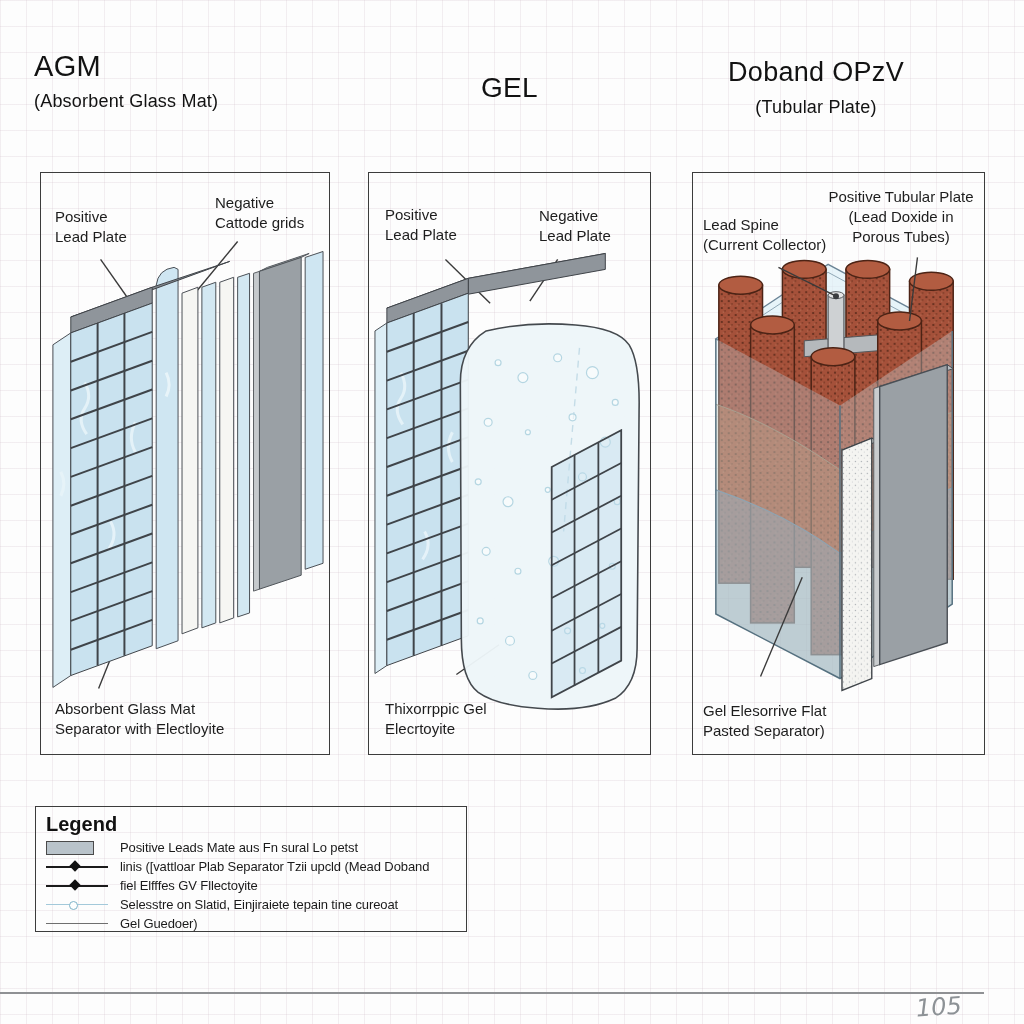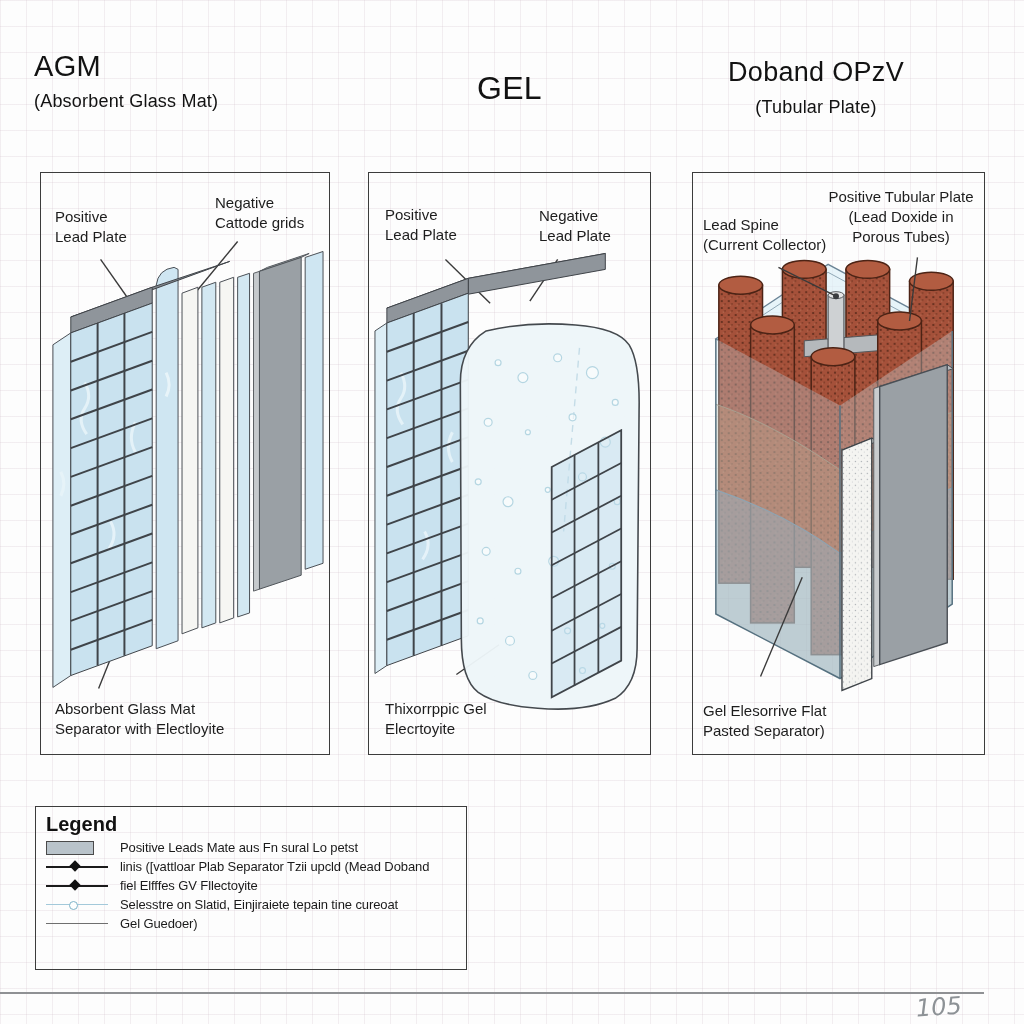--- a/index.html
+++ b/index.html
@@ -11,35 +11,35 @@
       linear-gradient(to bottom, rgba(205,185,198,0.22) 1px, transparent 1px);
     background-size:26px 26px;
     font-family:"Liberation Sans", sans-serif;
     color:#151515;
   }
   .title{position:absolute;color:#121212;}
   .t-big{font-size:29px;letter-spacing:.3px;line-height:36px;}
   .t-sub{font-size:18px;letter-spacing:.2px;line-height:34px;}
   #title-agm{left:34px;top:48px;}
   #title-gel{left:368px;top:70px;width:283px;text-align:center;}
-  #title-gel .t-big{font-size:32px;}
+  #title-gel .t-big{font-size:28px;}
   #title-opzv{left:686px;top:54px;width:260px;text-align:center;}
   #title-opzv .t-big{font-size:27px;}
 
   .panel{position:absolute;top:172px;height:583px;border:1.6px solid #3c3c3c;box-sizing:border-box;}
   #panel-agm{left:40px;width:290px;}
   #panel-gel{left:368px;width:283px;}
   #panel-opzv{left:692px;width:293px;}
   .diagram{position:absolute;left:0;top:0;width:100%;height:100%;}
 
   .lbl{position:absolute;font-size:15px;line-height:20px;color:#1d1d1d;}
   .pre{white-space:pre-line;}
   .ctr{text-align:center;}
 
-  .legend{position:absolute;left:35px;top:806px;width:432px;height:164px;border:1.6px solid #3c3c3c;
+  .legend{position:absolute;left:35px;top:806px;width:432px;height:126px;border:1.6px solid #3c3c3c;
     box-sizing:border-box;padding:5px 8px 4px 10px;}
   .legend-title{font-size:20px;font-weight:bold;color:#111;line-height:24px;margin-bottom:2px;}
   .lrow{display:flex;align-items:center;height:19px;gap:8px;overflow:hidden;}
   .marker{position:relative;width:66px;height:15px;flex:none;}
   .swatch{position:absolute;left:0;top:1px;width:46px;height:12px;background:#b9c3ca;border:1.5px solid #4a4a4a;}
   .mline{position:absolute;left:0;top:6.5px;width:62px;height:2px;background:#1b1b1b;}
   .mdiamond{position:absolute;left:25px;top:3px;width:8px;height:8px;background:#101010;transform:rotate(45deg);}
   .blue .mline{background:#a3c9da;height:1.6px;}
   .mcircle{position:absolute;left:23px;top:3.5px;width:7px;height:7px;border:1.5px solid #7fb3c8;border-radius:50%;background:#fdfefe;box-sizing:content-box;}
   .plain .mline{background:#6f6f6f;height:1.6px;}

